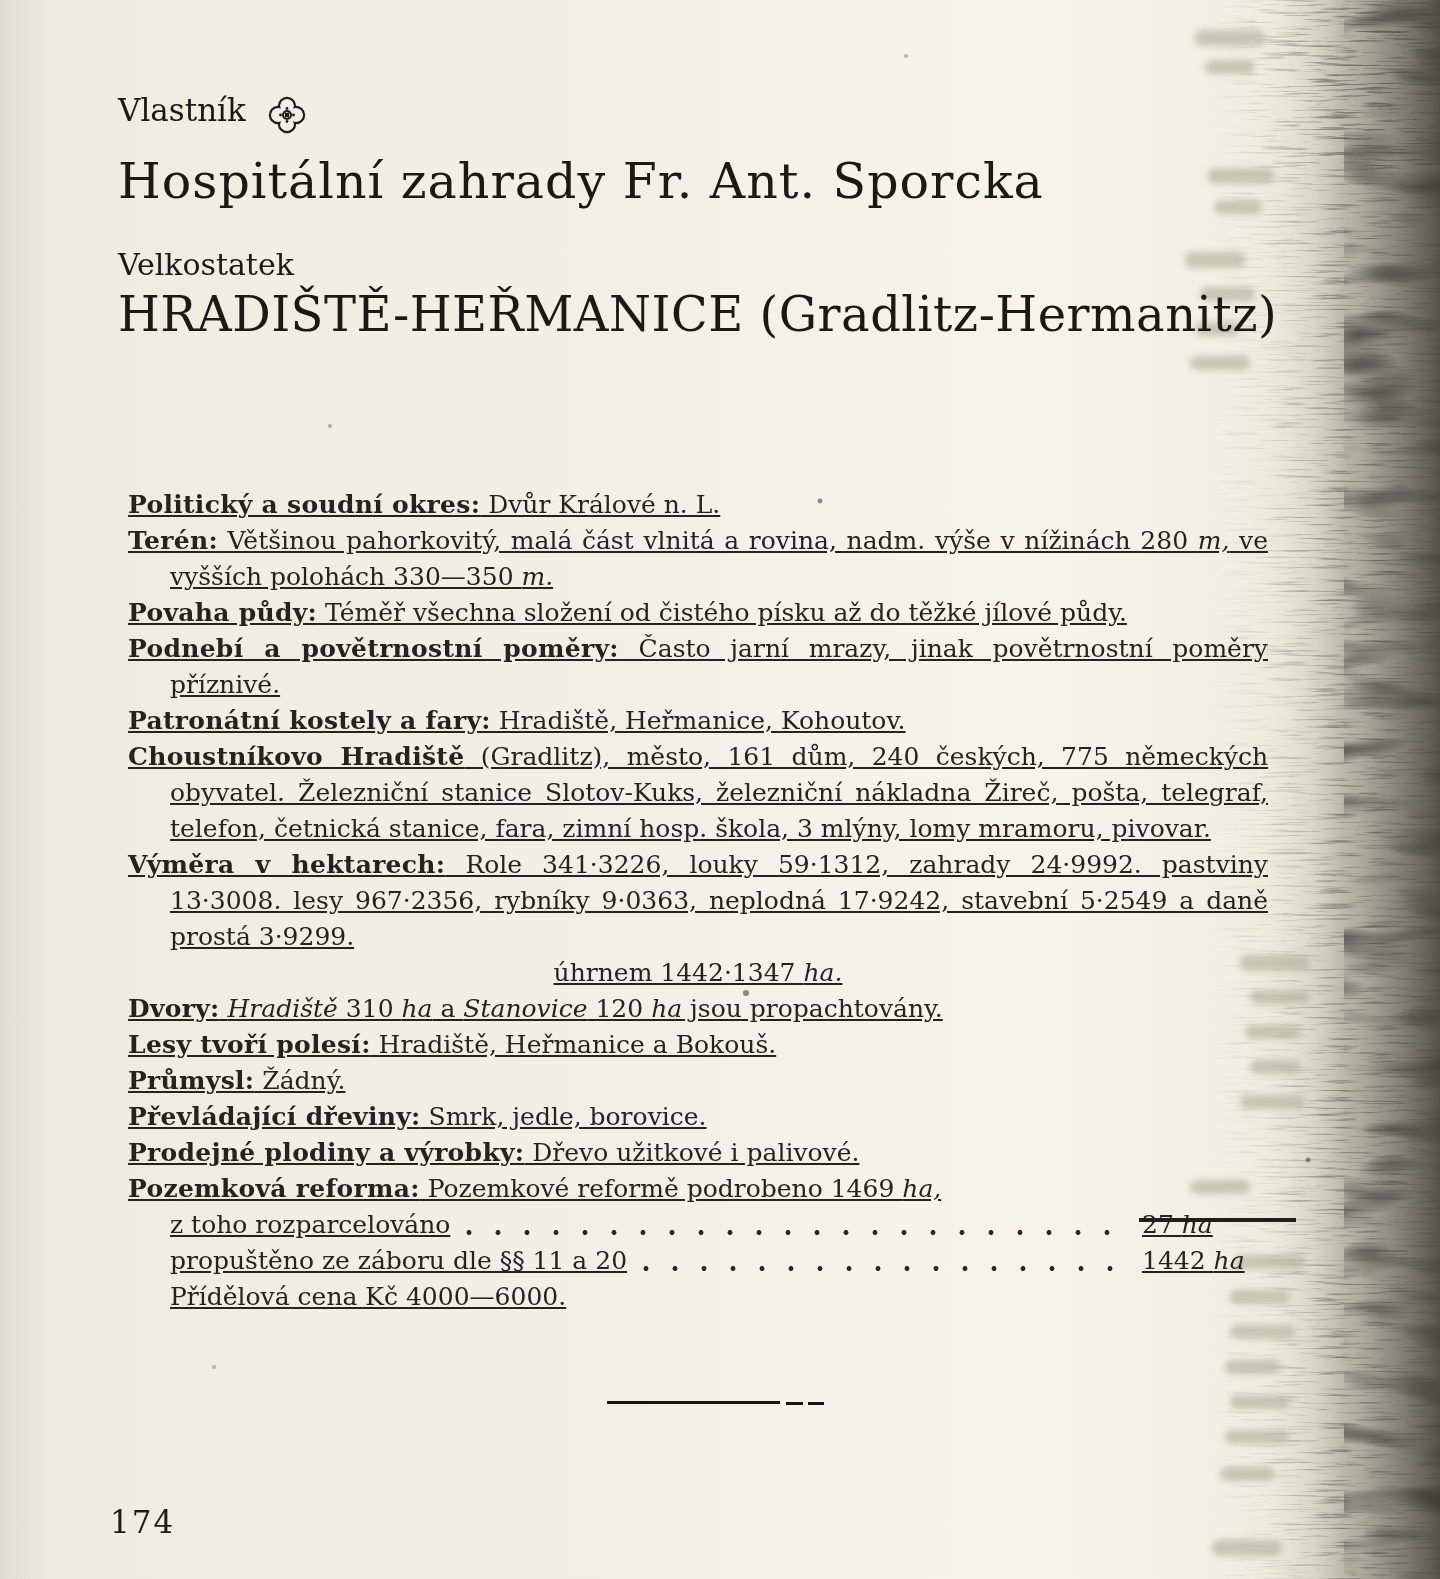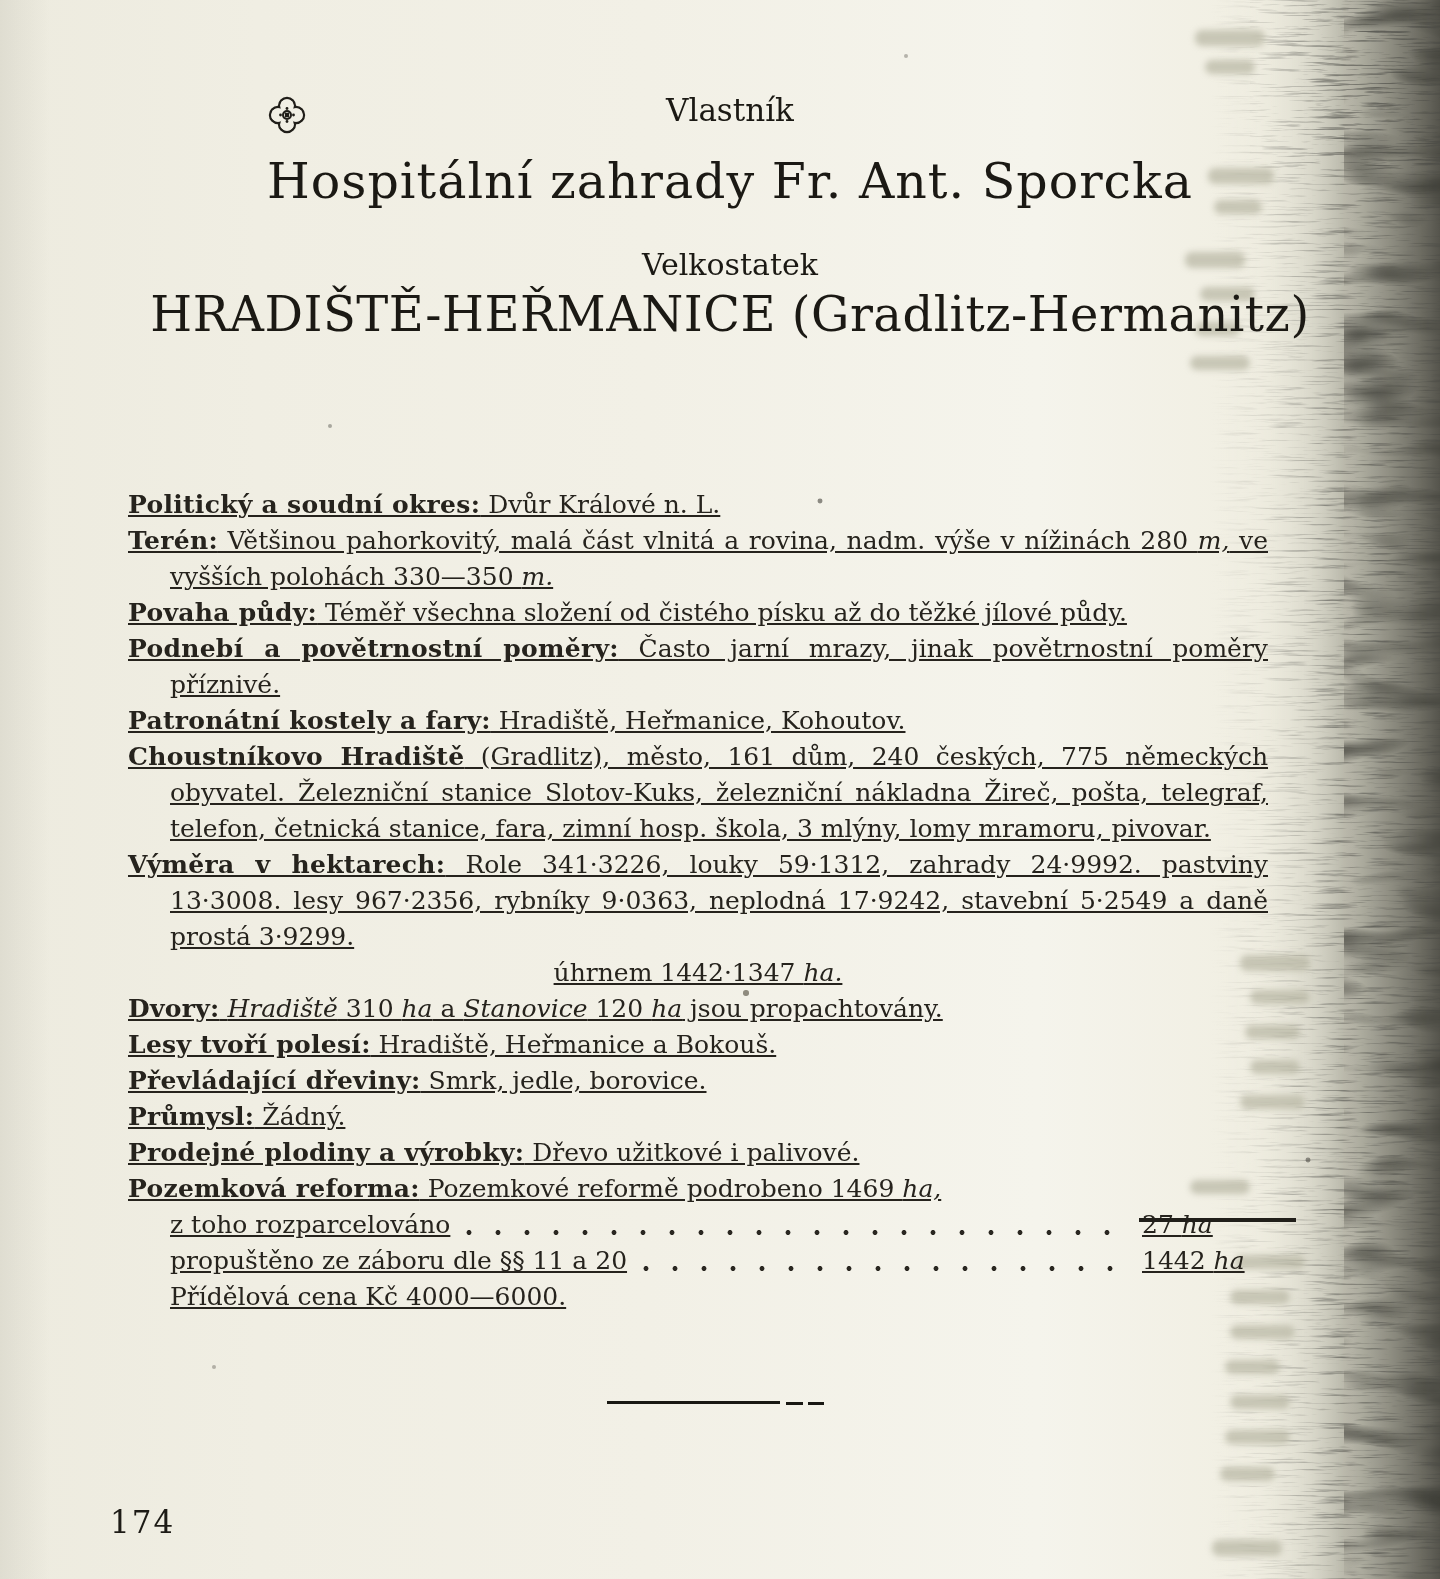--- a/index.html
+++ b/index.html
@@ -7,21 +7,21 @@
     position:relative; width:1440px; height:1579px; overflow:hidden;
     font-family:"DejaVu Serif", serif;
     color:var(--ink, #26231d);
     background:linear-gradient(90deg, #edebdf 0%, #f0eee3 18%, #f2f0e6 45%, #f5f4ec 72%, #f1efe3 86%, #e9e7d9 100%);
   }
   .page::before {
     content:""; position:absolute; inset:0; pointer-events:none;
     background:linear-gradient(90deg, rgba(120,118,105,0.12), rgba(0,0,0,0) 3.5%);
   }
   
-  .h { position:absolute; left:118px; width:1224px; text-align:center;
+  .h { position:absolute; left:118px; width:1224px; 
        color:var(--ink-strong, #1b1914); white-space:nowrap; }
   .h.vlastnik     { top:92px;  font-size:31px; }
   .h.owner        { top:153px; font-size:49px; letter-spacing:1px; }
   .h.velkostatek  { top:247px; font-size:30px; }
   .h.estate       { top:286px; font-size:48px; letter-spacing:0.5px; }
   .ornament { position:absolute; left:268px; top:95px; width:38px; height:40px; }
   
   .bodycol { position:absolute; left:128px; top:487px; width:1140px;
              font-size:25px; line-height:36px; }
   .line { margin:0; padding-left:42px; text-indent:-42px; text-align:justify;text-decoration:underline; }
@@ -158,22 +158,22 @@
       <p class="line entry"><b class="lbl">Politický a soudní okres:</b><span> Dvůr Králové n. L.</span></p>
       <p class="line entry"><b class="lbl">Terén:</b><span> Většinou pahorkovitý, malá část vlnitá a rovina, nadm. výše v nížinách 280 </span><i>m,</i><span> ve vyšších polohách 330—350 </span><i>m.</i></p>
       <p class="line entry"><b class="lbl">Povaha půdy:</b><span> Téměř všechna složení od čistého písku až do těžké jílové půdy.</span></p>
       <p class="line entry"><b class="lbl">Podnebí a povětrnostní poměry:</b><span> Často jarní mrazy, jinak povětrnostní poměry příznivé.</span></p>
       <p class="line entry"><b class="lbl">Patronátní kostely a fary:</b><span> Hradiště, Heřmanice, Kohoutov.</span></p>
       <p class="line entry"><b class="lbl">Choustníkovo Hradiště</b><span> (Gradlitz), město, 161 dům, 240 českých, 775 německých obyvatel. Železniční stanice Slotov-Kuks, železniční nákladna Žireč, pošta, telegraf, telefon, četnická stanice, fara, zimní hosp. škola, 3 mlýny, lomy mramoru, pivovar.</span></p>
       <p class="line entry"><b class="lbl">Výměra v hektarech:</b><span> Role 341·3226, louky 59·1312, zahrady 24·9992. pastviny 13·3008. lesy 967·2356, rybníky 9·0363, neplodná 17·9242, stavební 5·2549 a daně prostá 3·9299.</span></p>
       <p class="line total"><span>úhrnem 1442·1347 </span><i>ha.</i></p>
       <p class="line entry"><b class="lbl">Dvory:</b><span> </span><i>Hradiště</i><span> 310 </span><i>ha</i><span> a </span><i>Stanovice</i><span> 120 </span><i>ha</i><span> jsou propachtovány.</span></p>
       <p class="line entry"><b class="lbl">Lesy tvoří polesí:</b><span> Hradiště, Heřmanice a Bokouš.</span></p>
+      <p class="line entry"><b class="lbl">Průmysl:</b><span> Žádný.</span></p>
       <p class="line entry"><b class="lbl">Převládající dřeviny:</b><span> Smrk, jedle, borovice.</span></p>
-      <p class="line entry"><b class="lbl">Průmysl:</b><span> Žádný.</span></p>
       <p class="line entry"><b class="lbl">Prodejné plodiny a výrobky:</b><span> Dřevo užitkové i palivové.</span></p>
       <p class="line entry"><b class="lbl">Pozemková reforma:</b><span> Pozemkové reformě podrobeno 1469 </span><i>ha,</i></p>
       <div class="line dotrow">
         <span class="dlabel"><span>z toho rozparcelováno</span></span>
         <span class="leader"></span>
         <span class="dvalue"><span>27 </span><i>ha</i></span>
       </div>
       <div class="line dotrow">
         <span class="dlabel"><span>propuštěno ze záboru dle §§ 11 a 20</span></span>
         <span class="leader"></span>

